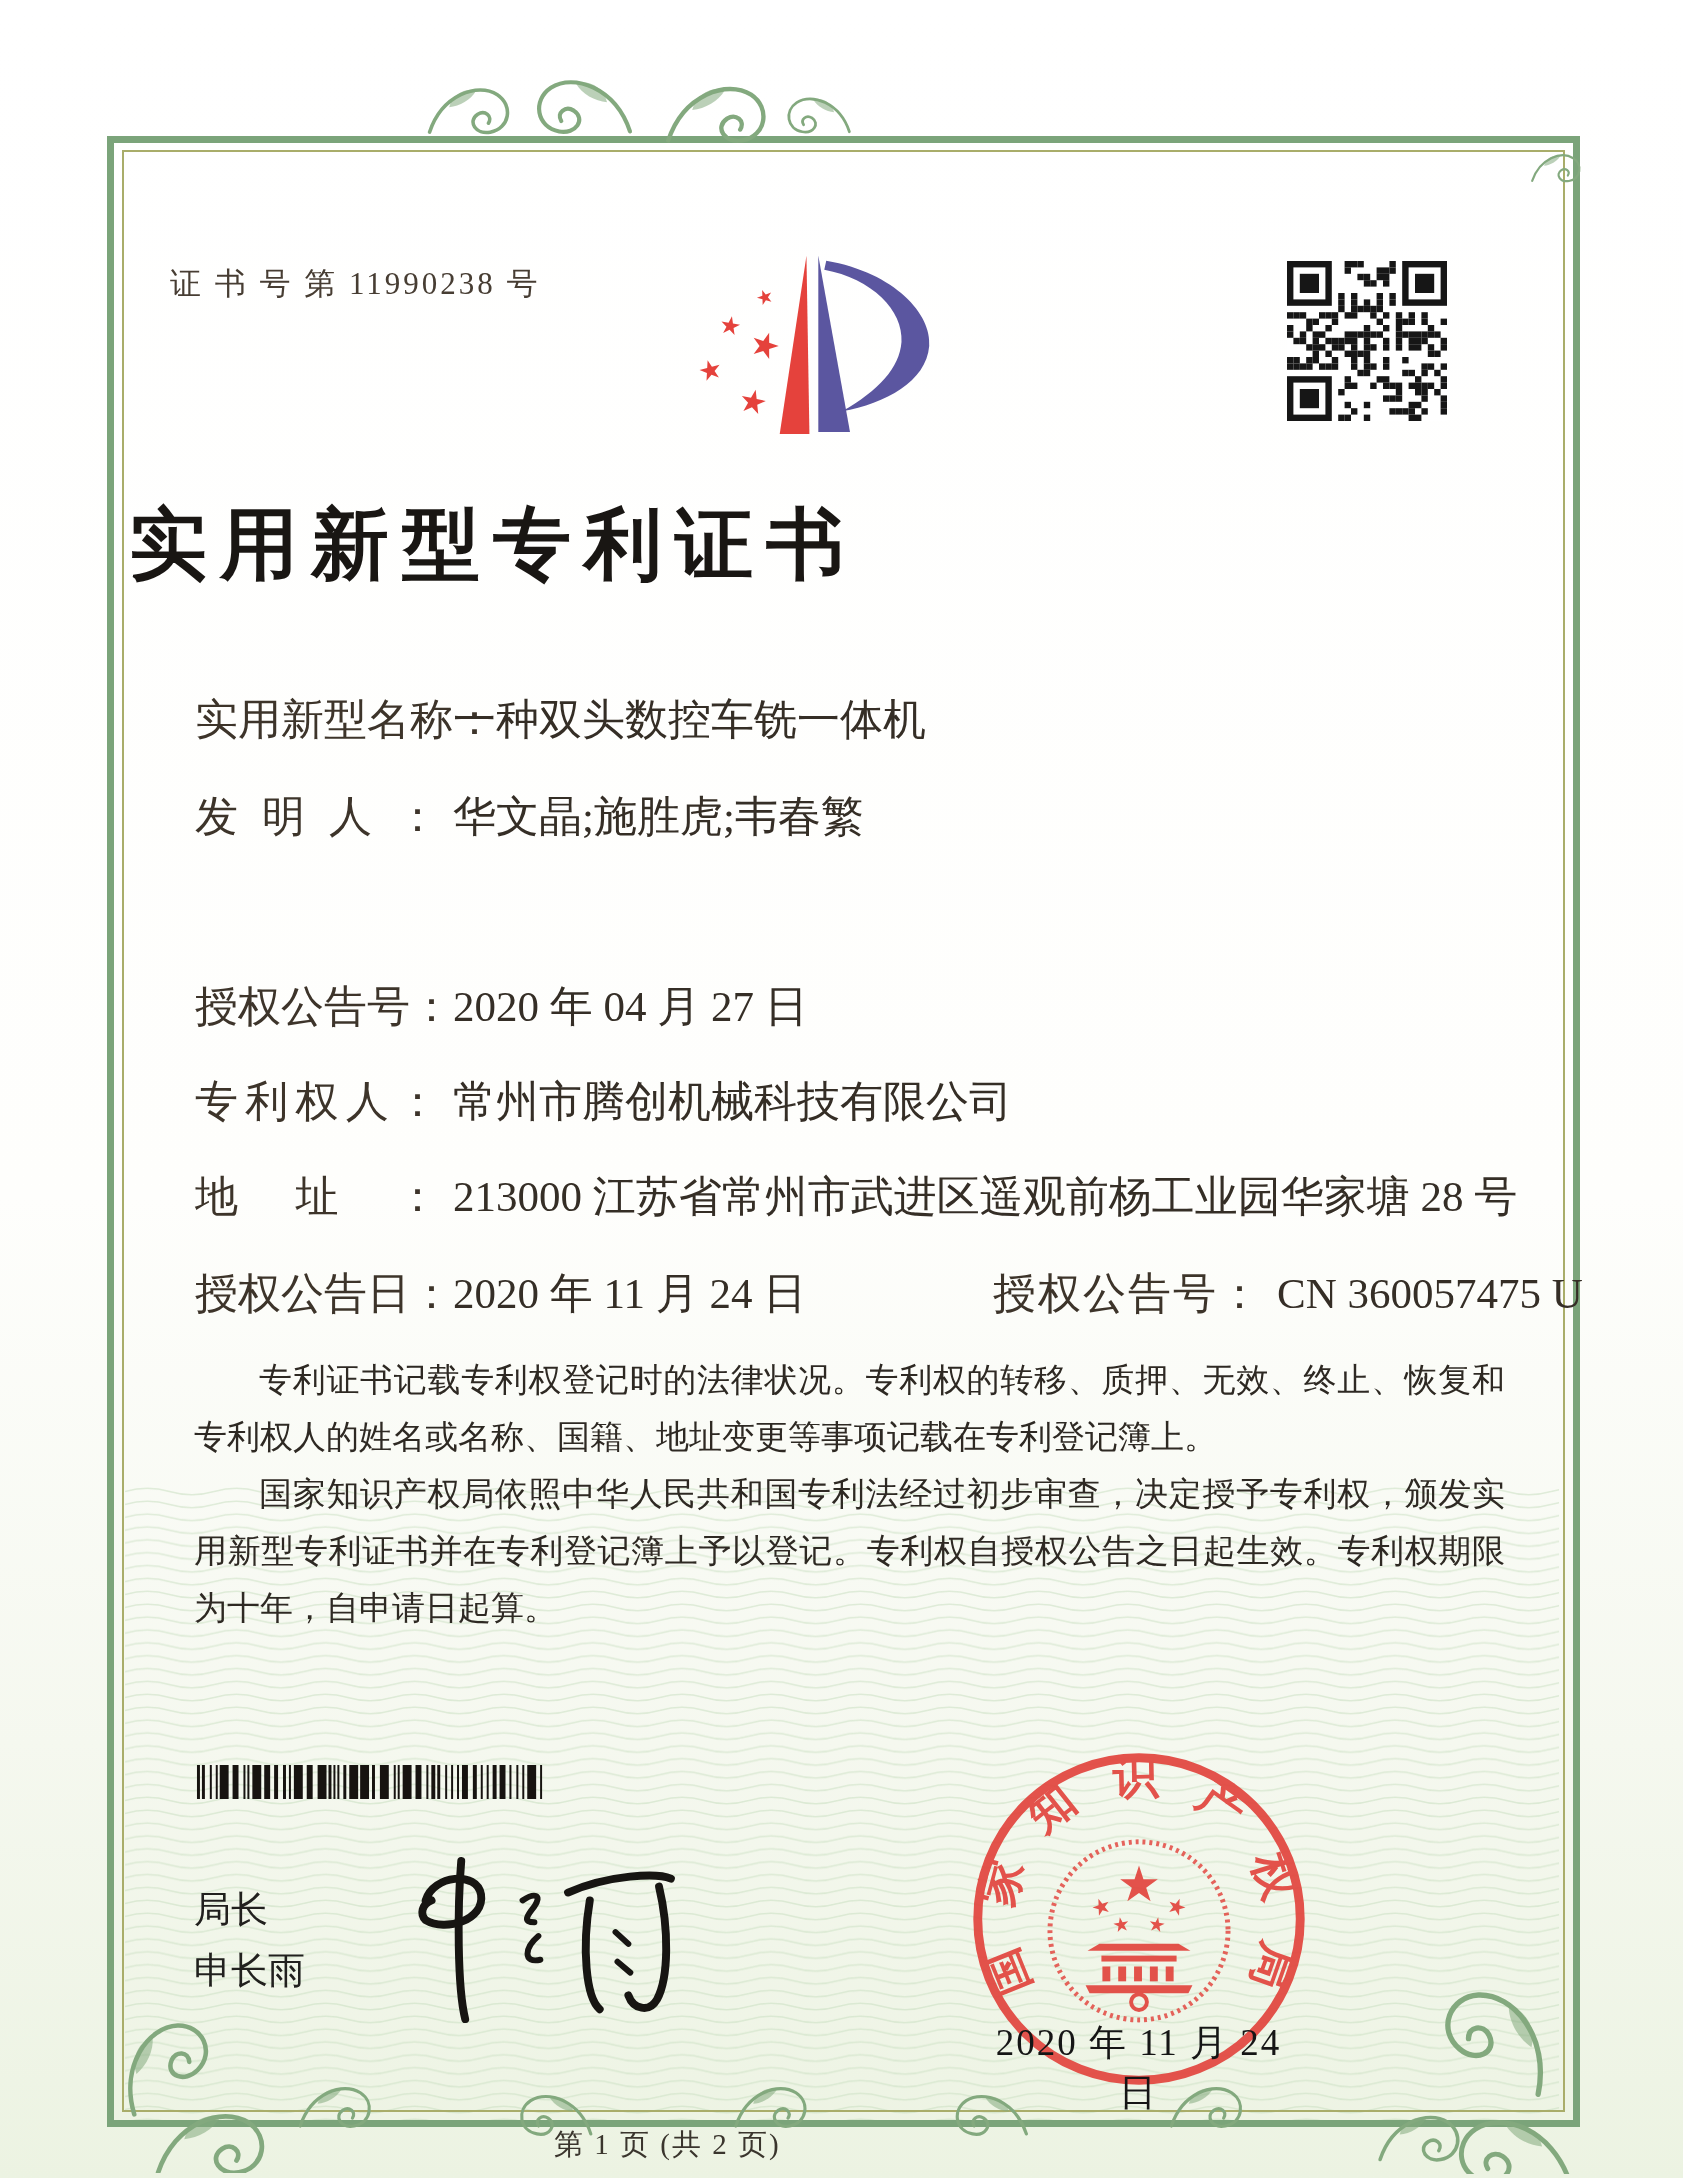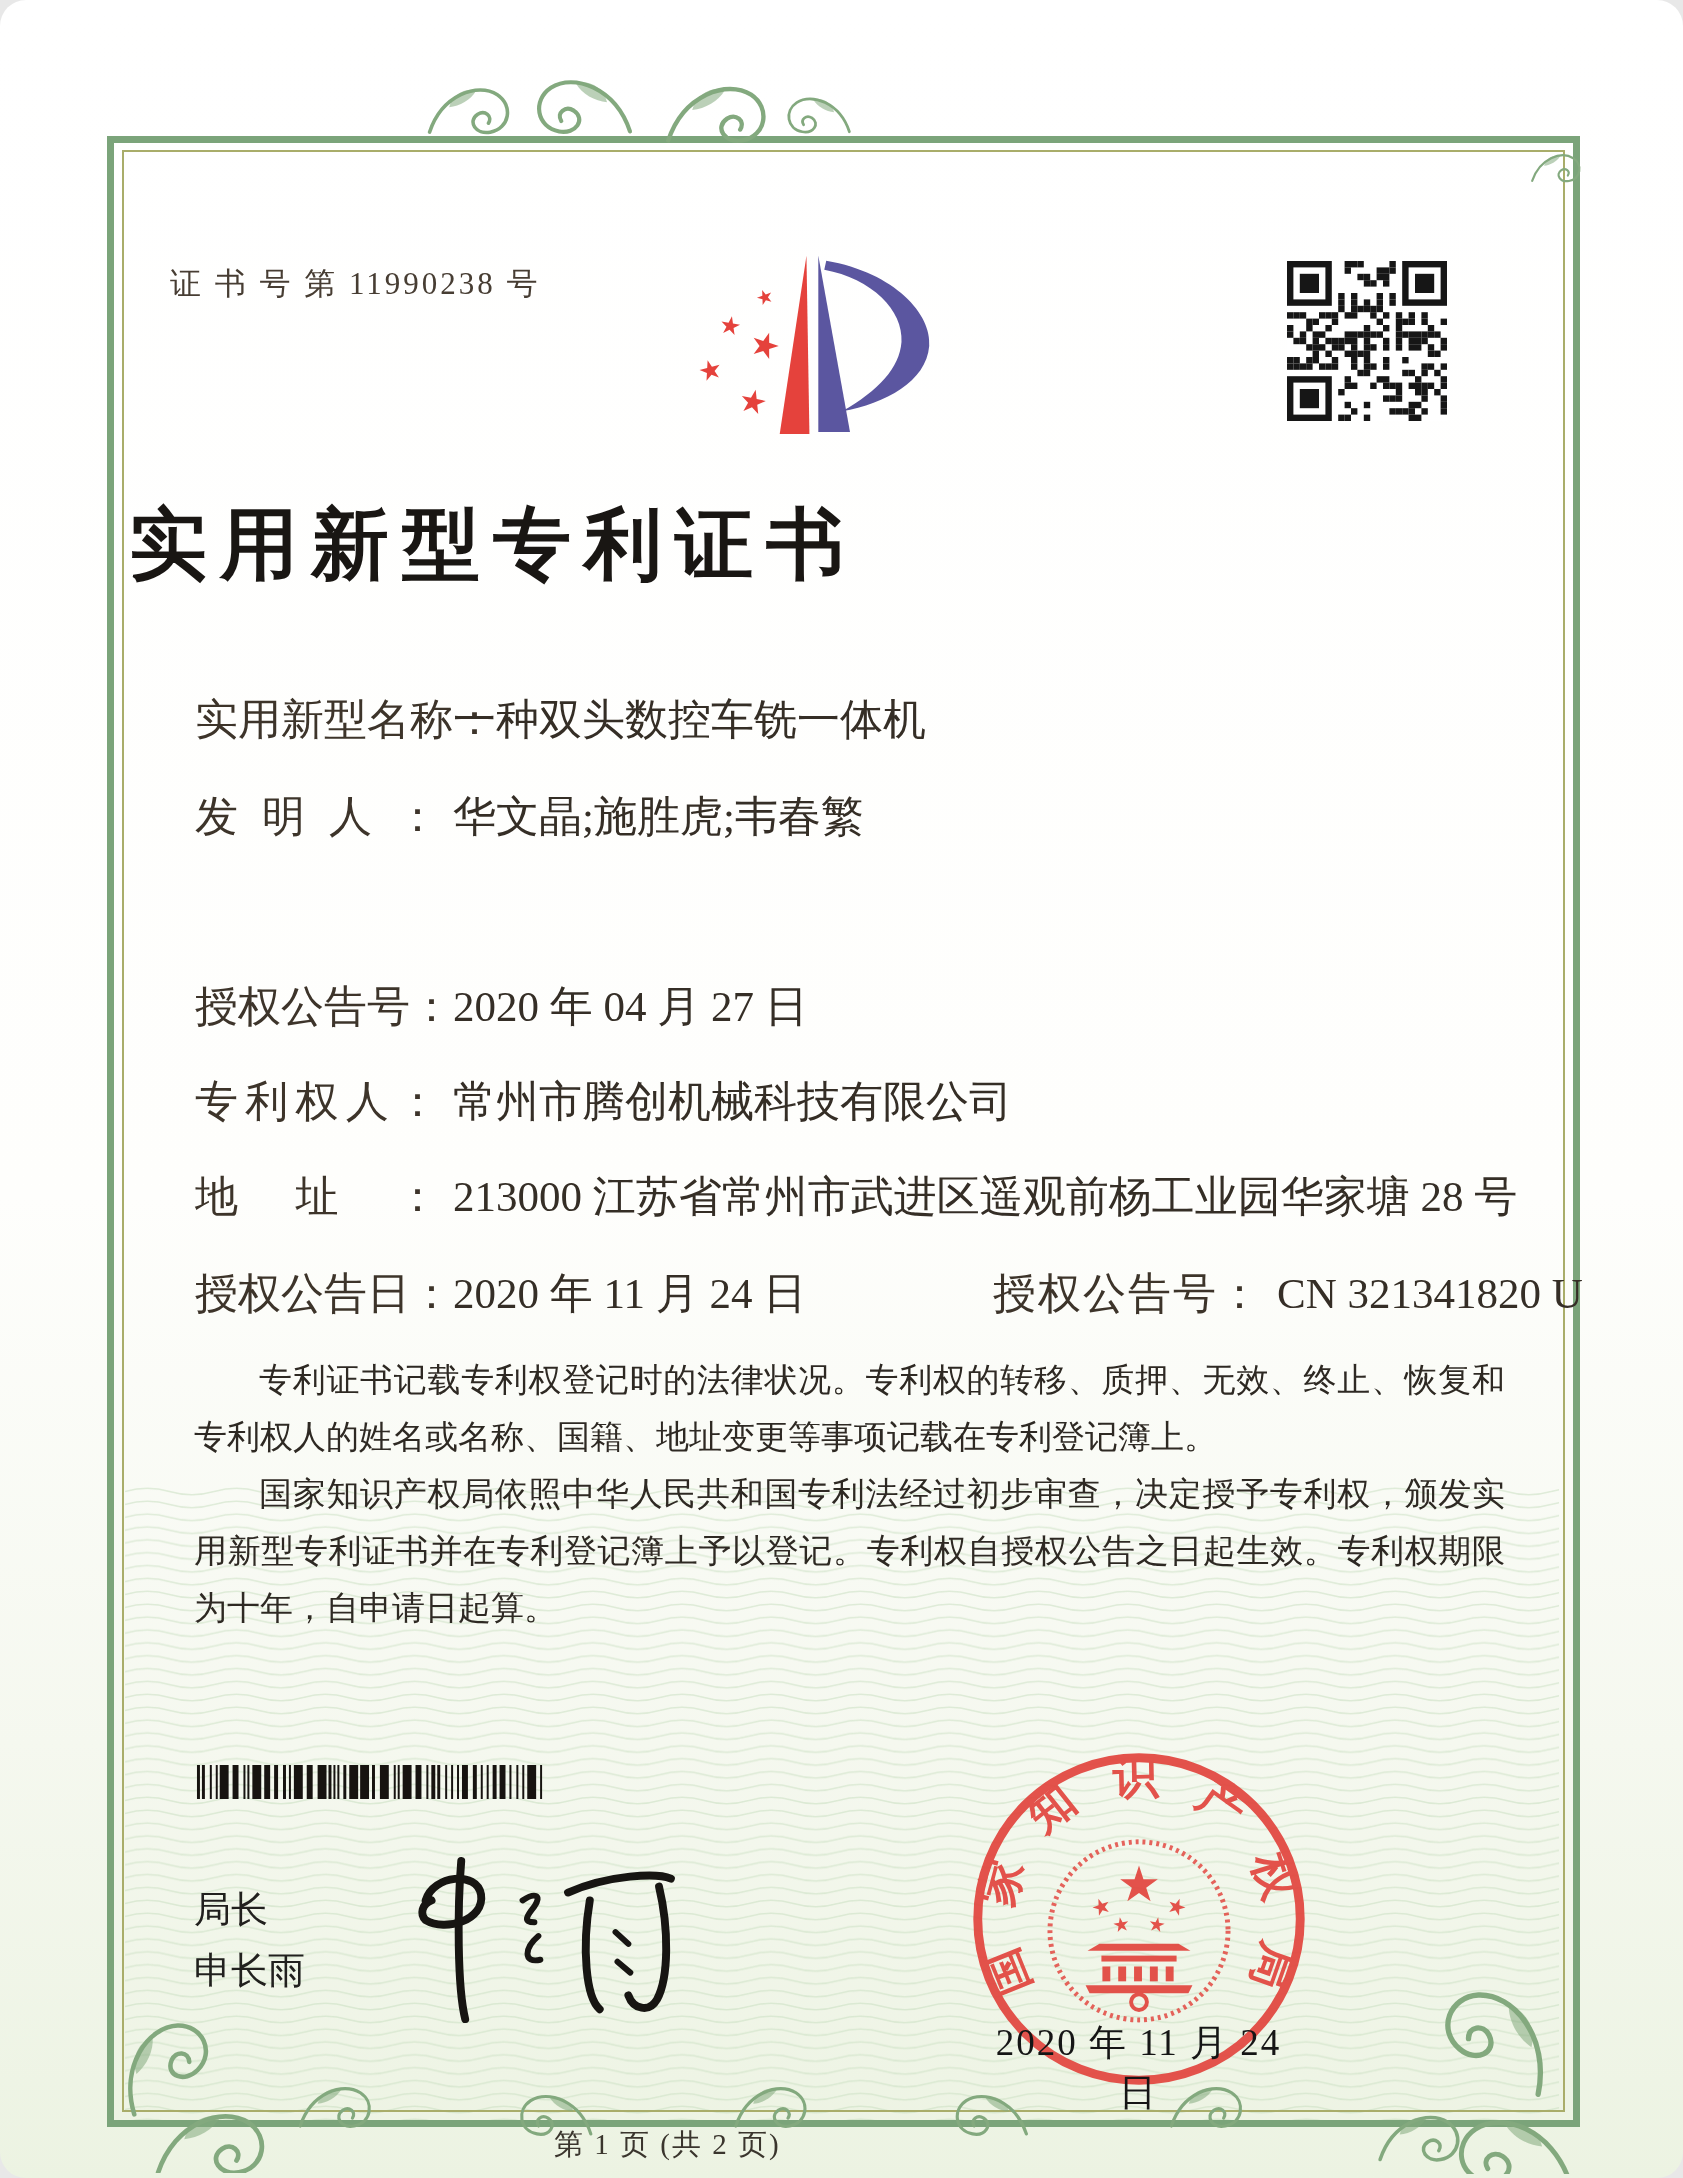--- a/index.html
+++ b/index.html
@@ -1,20 +1,20 @@
 <!DOCTYPE html>
 <html><head>
 <meta charset="utf-8">
 <style>
   html,body{margin:0;padding:0;background:#e8e8e8;}
   .page{
     position:relative; width:1683px; height:2178px; margin:0 auto;
     background:linear-gradient(180deg,#ffffff 0%,#fefefc 55%,#f5f8ef 80%,#ecf3e2 100%);
     font-family:"Liberation Serif","DejaVu Serif",serif;
-    overflow:hidden; color:#332d26;border-radius:26px;
+    overflow:hidden; color:#332d26;
   }
   .waves{position:absolute; left:125px; top:1485px; width:1434px; height:639px; opacity:.55; pointer-events:none;}
   .frame-a{position:absolute; left:107px; top:136px; right:103px; bottom:51px; border:7px solid #7ba47a;}
   .frame-b{position:absolute; left:122px; top:150px; right:118px; bottom:66px; border:2px solid #a9ad6a;}
   .ornament{position:absolute; color:#83a97e;}
   .cert-no{position:absolute; left:170px; top:263px; font-size:31px; letter-spacing:3px; color:#473d33;}
   .logo{position:absolute; left:653px; top:231px; width:297px; height:213px;}
   .qr{position:absolute; left:1287px; top:261px; width:160px; height:160px;}
   .title{
     position:absolute; left:129px; top:493px; width:1327px; margin:0;
@@ -322,21 +322,21 @@
   </div>
   <div class="field" style="top:1073px">
     <span class="flabel">专利权人：</span><span class="fvalue">常州市腾创机械科技有限公司</span>
   </div>
   <div class="field" style="top:1168px">
     <span class="flabel">地址：</span><span class="fvalue">213000  江苏省常州市武进区遥观前杨工业园华家塘 28 号</span>
   </div>
   <div class="field" style="top:1265px">
     <span class="flabel">授权公告日：</span><span class="fvalue">2020 年 11 月 24 日</span>
     <span class="grant2">
-      <span class="g2label">授权公告号：</span><span class="fvalue">CN 321341820 U</span>
+      <span class="g2label">授权公告号：</span><span class="fvalue">CN 360057475 U</span>
     </span>
   </div>
 
   <div class="bodytext">
     <p>专利证书记载专利权登记时的法律状况。专利权的转移、质押、无效、终止、恢复和专利权人的姓名或名称、国籍、地址变更等事项记载在专利登记簿上。</p>
     <p>国家知识产权局依照中华人民共和国专利法经过初步审查，决定授予专利权，颁发实用新型专利证书并在专利登记簿上予以登记。专利权自授权公告之日起生效。专利权期限为十年，自申请日起算。</p>
   </div>
 
   <svg class="barcode" viewBox="0 0 358 34" preserveAspectRatio="none">
     <g id="bc">

